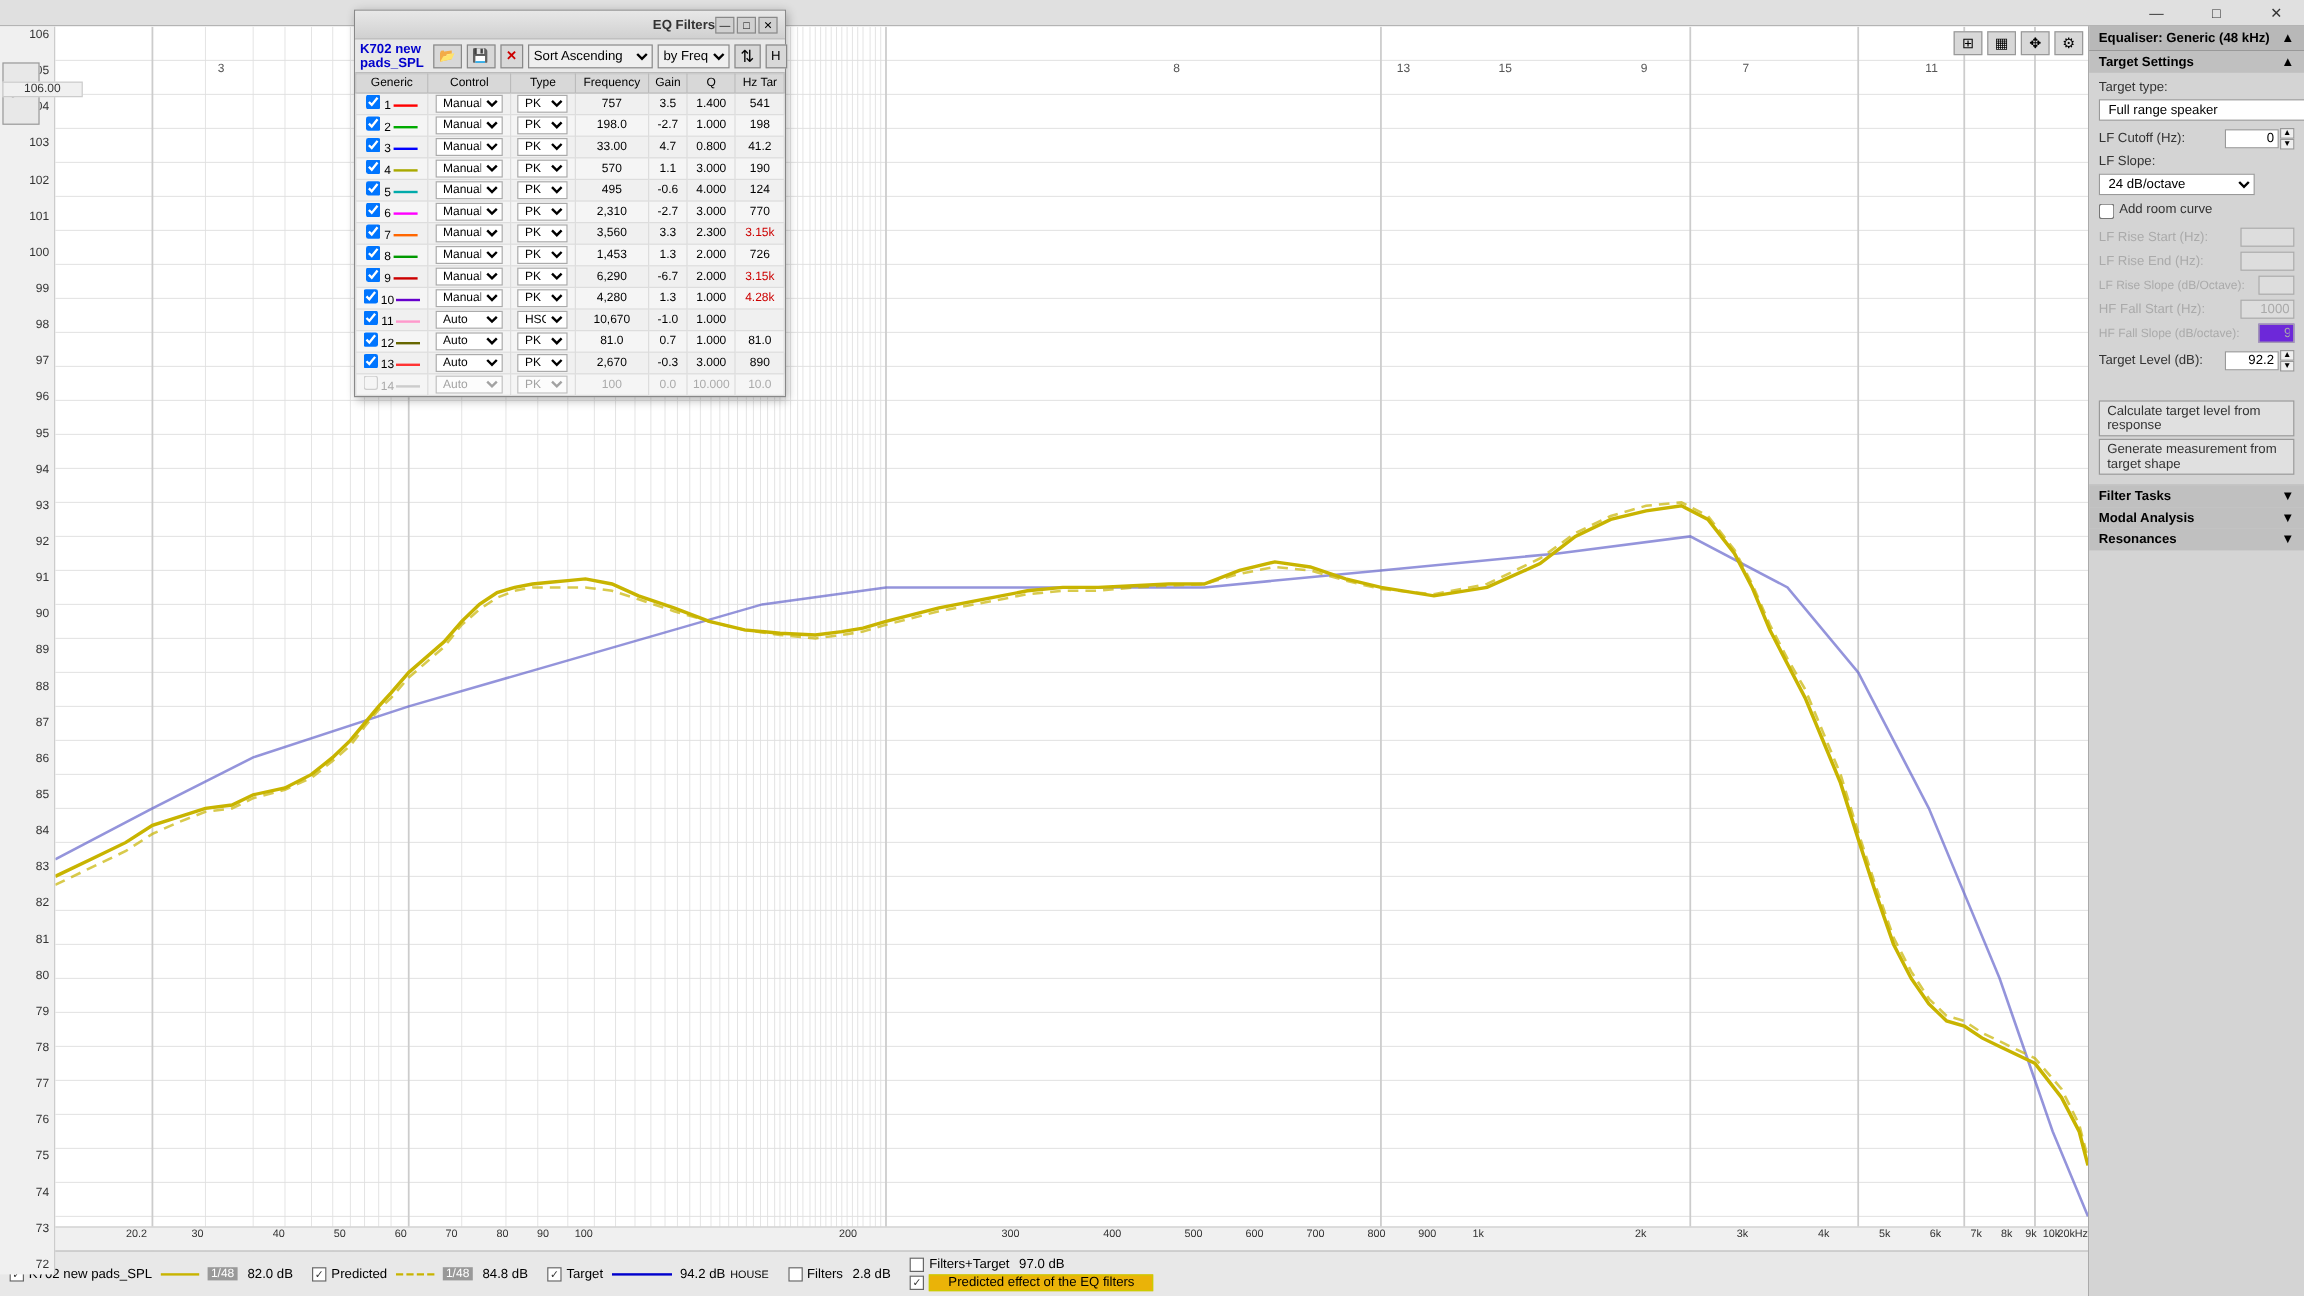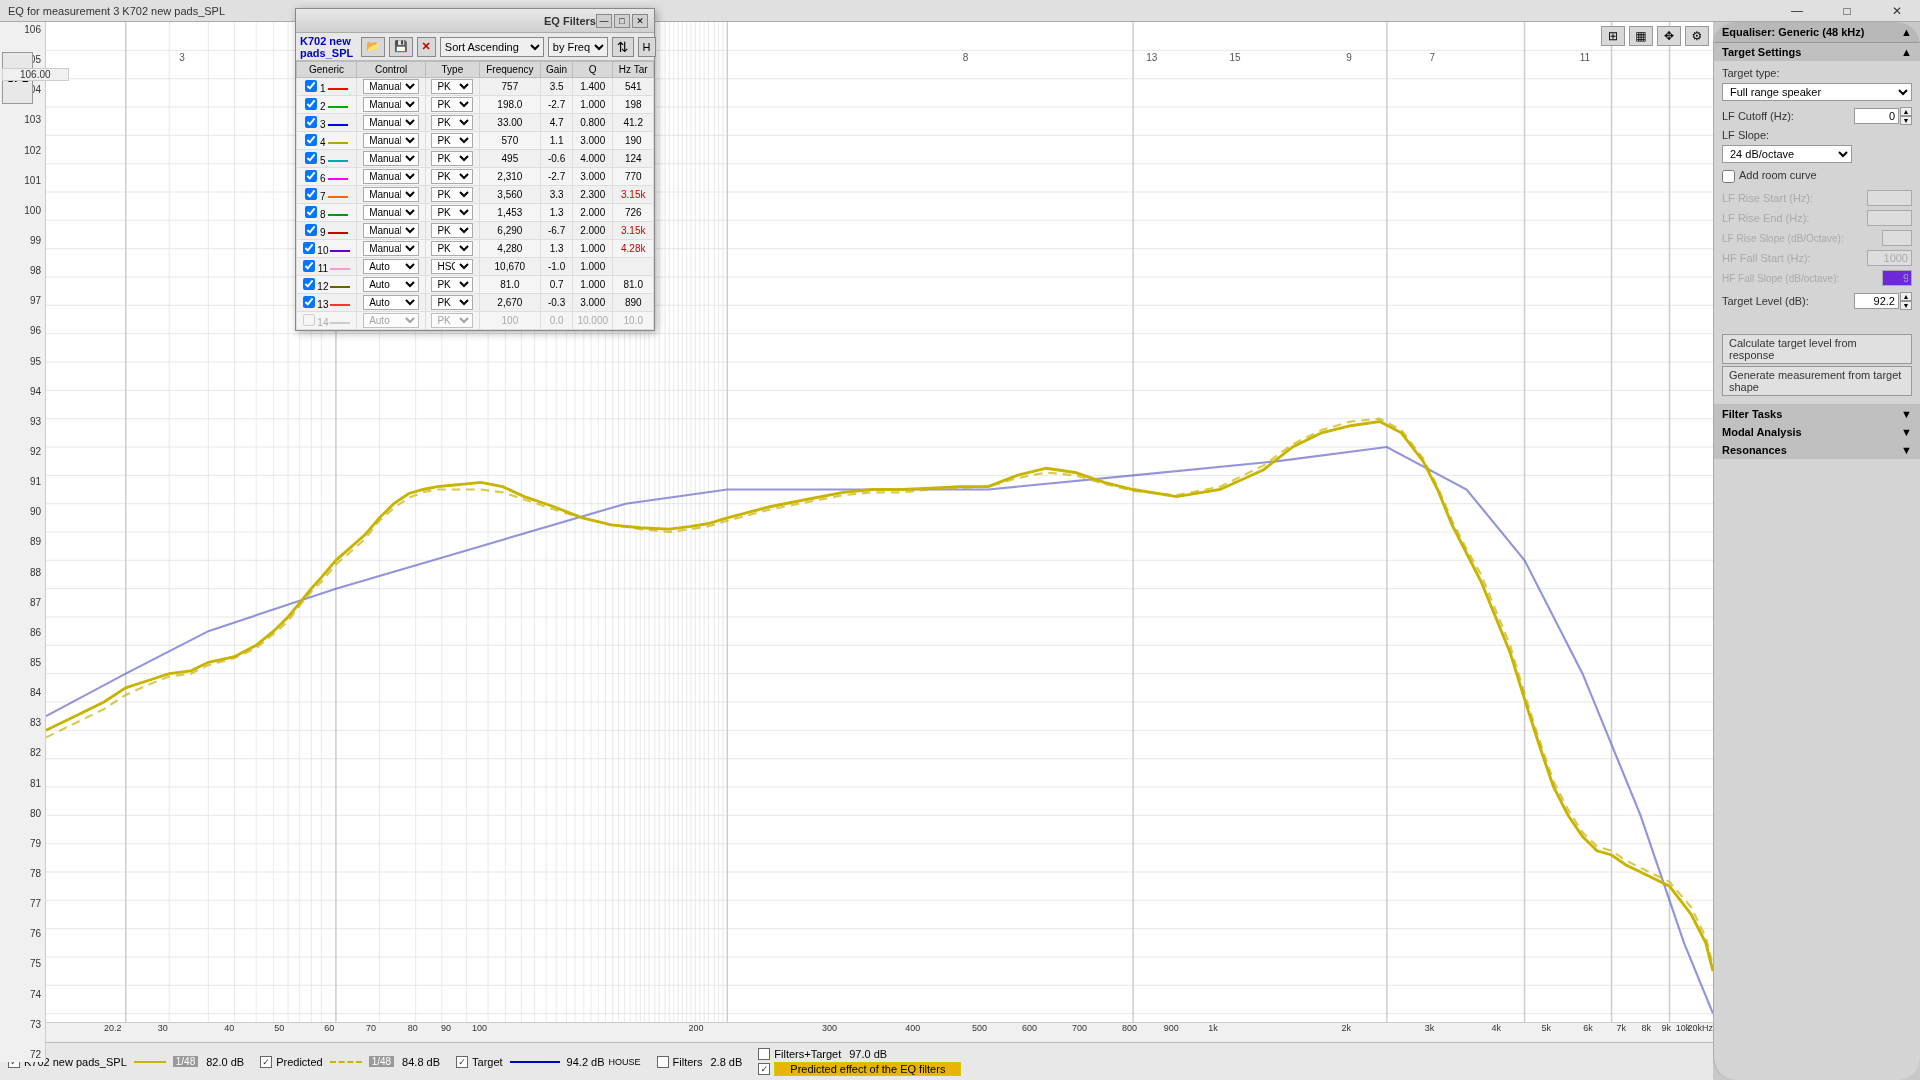--- a/index.html
+++ b/index.html
@@ -29,21 +29,21 @@
     
     #x-axis { position: absolute; left: 46px; bottom: 18px; right: 0; height: 20px; display: flex; align-items: center; font-size: 10px; color: #333; background: #f0f0f0; }
 
     
     #legend-bar { position: absolute; left: 0; right: 0; bottom: 0; height: 38px; background: #e8e8e8; border-top: 1px solid #bbb; display: flex; align-items: center; padding: 0 8px; gap: 16px; font-size: 11px; }
     #legend-bar .legend-item { display: flex; align-items: center; gap: 4px; }
     #legend-bar .legend-checkbox { width: 12px; height: 12px; border: 1px solid #666; background: white; display: flex; align-items: center; justify-content: center; }
     #legend-bar .legend-checkbox.checked::after { content: '✓'; font-size: 9px; color: #333; }
 
     
-    #right-panel { width: 207px; background: #d4d4d4; border-left: 1px solid #aaa; overflow-y: auto; font-size: 11px; border-radius: 23px; }
+    #right-panel { width: 180px; background: #d4d4d4; border-left: 1px solid #aaa; overflow-y: auto; font-size: 11px; }
     #right-panel .panel-header { background: #b8b8b8; padding: 4px 8px; font-weight: bold; display: flex; align-items: center; justify-content: space-between; border-bottom: 1px solid #999; }
     #right-panel .panel-section { padding: 6px 8px; border-bottom: 1px solid #bbb; }
     #right-panel .panel-section-header { background: #c0c0c0; padding: 3px 8px; font-weight: bold; display: flex; align-items: center; justify-content: space-between; cursor: pointer; }
     #right-panel label { font-size: 11px; color: #333; display: block; margin-bottom: 3px; }
     #right-panel .field-row { display: flex; align-items: center; justify-content: space-between; margin-bottom: 4px; }
     #right-panel .field-row label { margin: 0; flex: 1; }
     #right-panel input[type=text], #right-panel select { font-size: 11px; border: 1px solid #999; background: white; padding: 1px 3px; }
     #right-panel input[type=text] { width: 60px; text-align: right; }
     #right-panel select { width: 110px; }
     #right-panel .section-btn { background: #e0e0e0; border: 1px solid #999; padding: 2px 6px; cursor: pointer; font-size: 11px; color: #333; text-align: left; width: 100%; margin-bottom: 2px; }
@@ -78,21 +78,20 @@
     .x-tick { position: absolute; font-size: 9px; color: #333; transform: translateX(-50%); }
 
     
     #chart-icons { position: absolute; top: 4px; right: 4px; display: flex; gap: 4px; z-index: 10; }
     #chart-icons .icon-btn { width: 24px; height: 20px; background: #d8d8d8; border: 1px solid #999; display: flex; align-items: center; justify-content: center; cursor: pointer; font-size: 12px; }
   </style>
 </head>
 <body>
 
 <div id="title-bar">
-  <span class="title">EQ for measurement 3 K702 new pads_SPL</span>
   <div class="win-controls">
     <div class="win-btn">—</div>
     <div class="win-btn">□</div>
     <div class="win-btn close">✕</div>
   </div>
 </div>
 
 <div id="main">
 
   <div id="chart-area">

